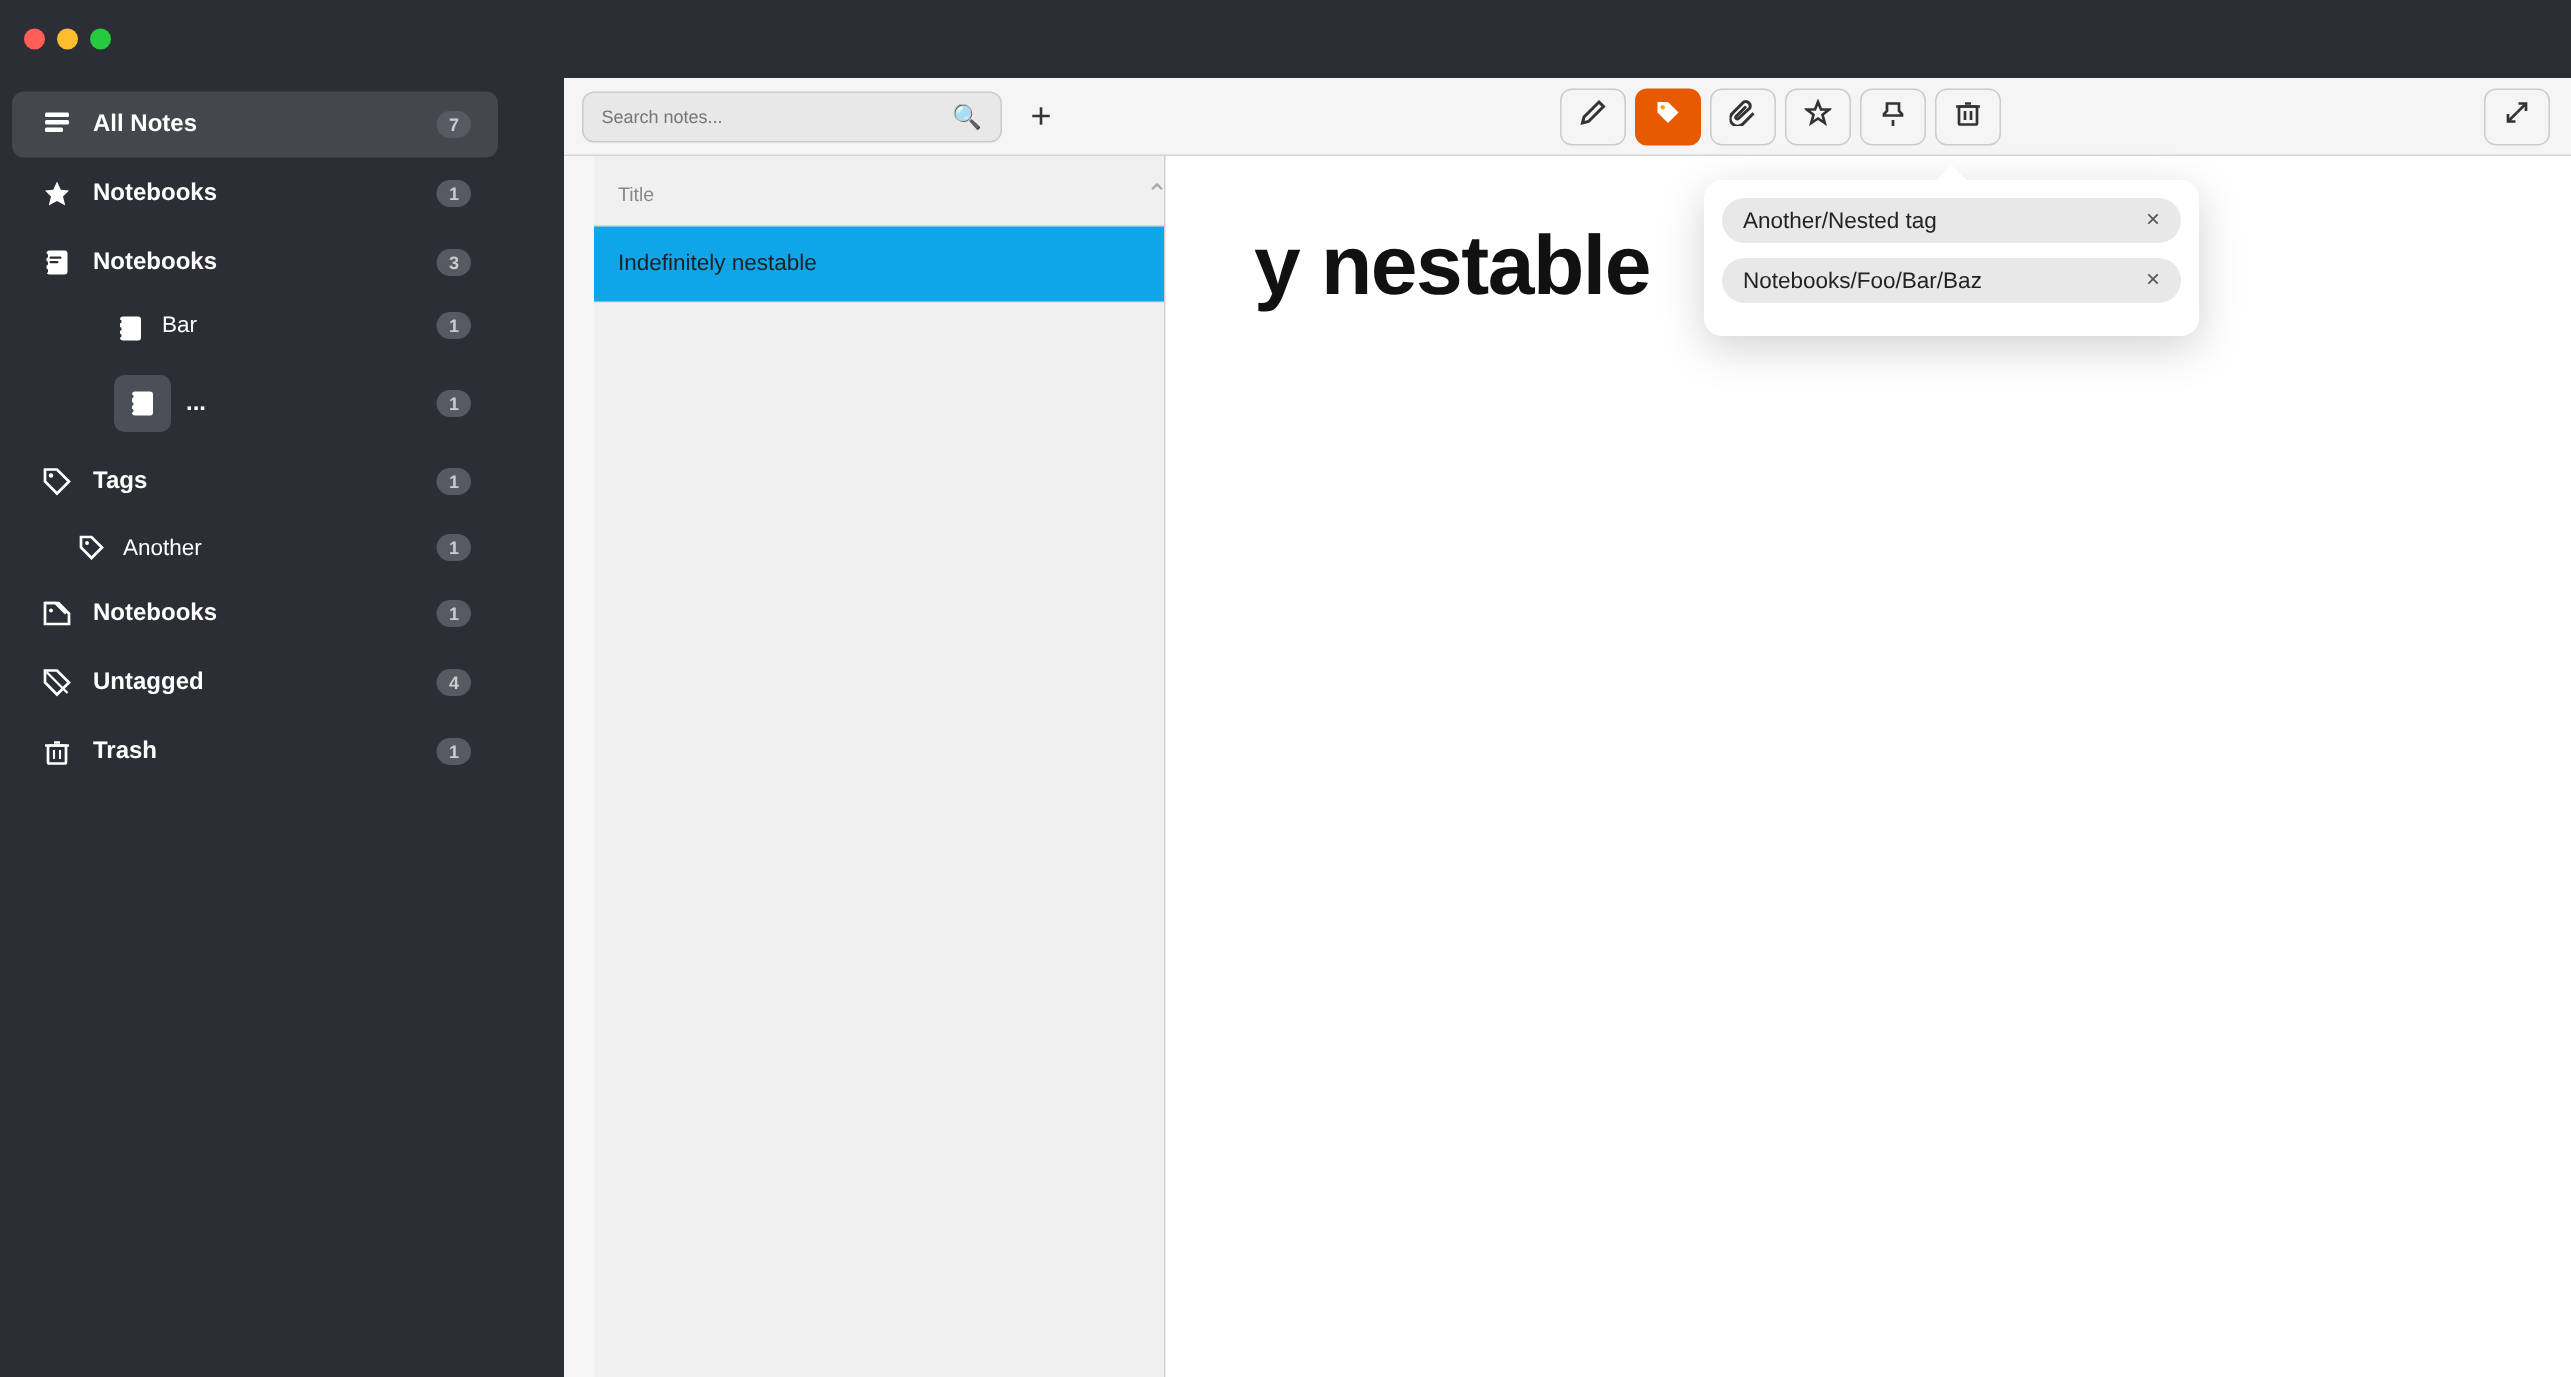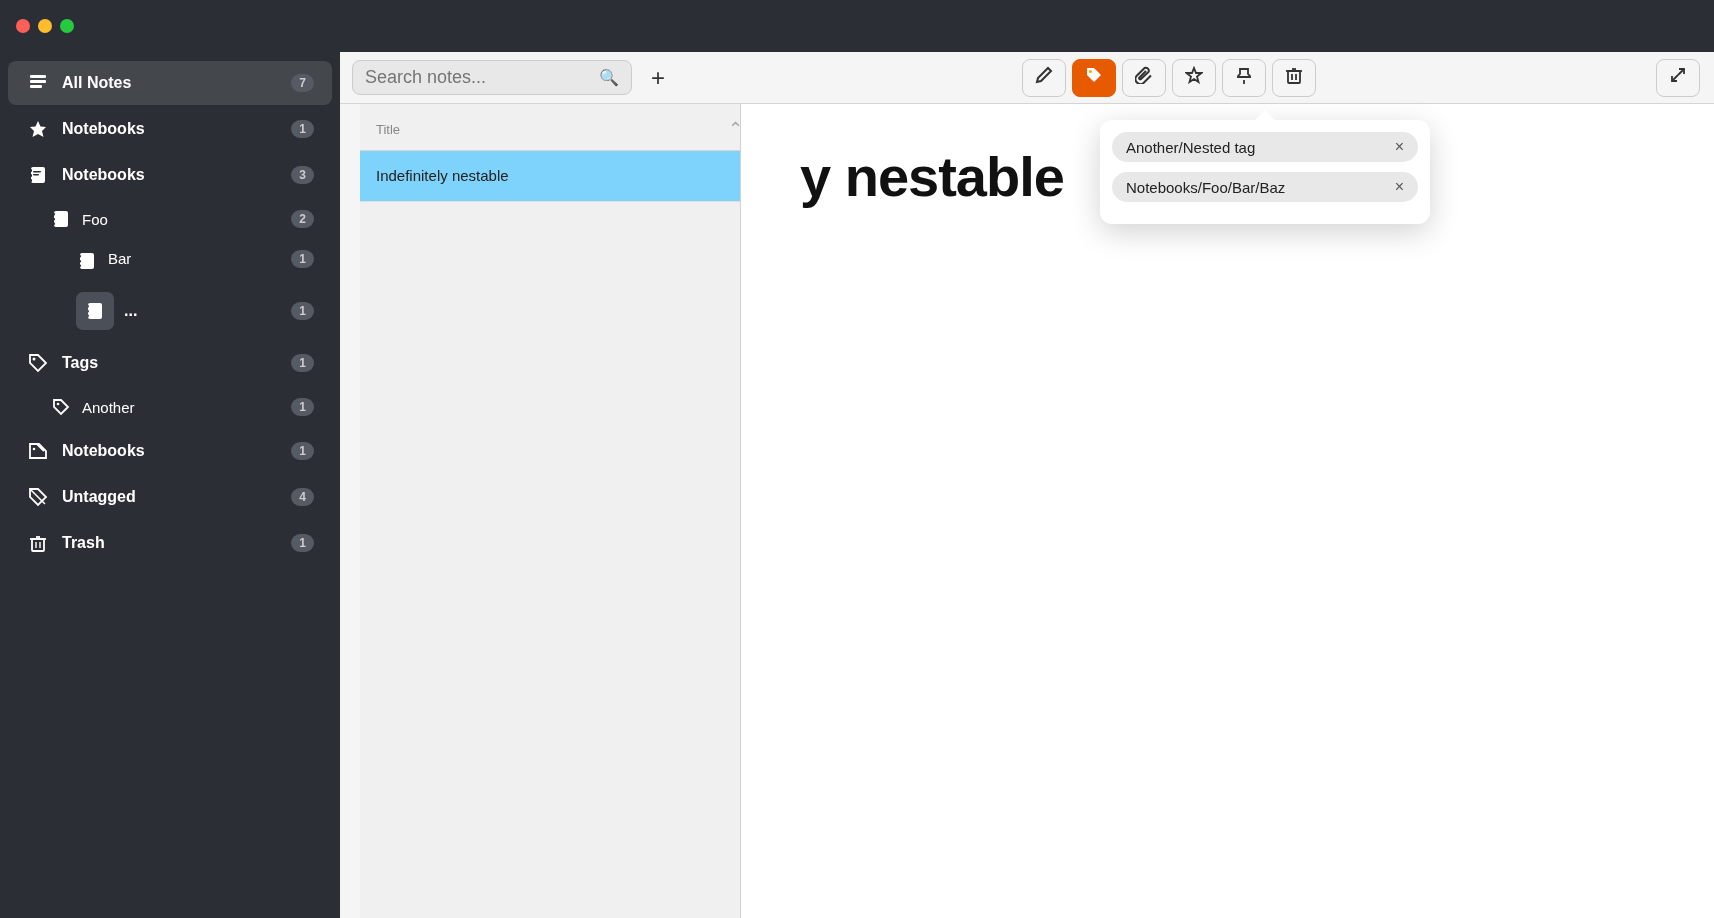--- a/index.html
+++ b/index.html
@@ -33,20 +33,21 @@
     }
     .tl-red { background: #ff5f56; }
     .tl-yellow { background: #ffbd2e; }
     .tl-green { background: #27c93f; }
 
     
     .main-layout {
       display: flex;
       flex: 1;
       overflow: hidden;
+      gap: 36px;
     }
 
     
     .sidebar {
       width: 340px;
       background: #2b2f35;
       flex-shrink: 0;
       display: flex;
       flex-direction: column;
       padding-top: 8px;
@@ -184,41 +185,41 @@
       color: #888;
       font-weight: 500;
     }
     .note-item {
       padding: 16px 16px;
       border-bottom: 1px solid #e0e0e0;
       cursor: pointer;
       background: #e8e8e8;
     }
     .note-item.selected {
-      background: #7dd3fc;
+      background: #0ea5e9;
     }
     .note-item-title {
       font-size: 15px;
       font-weight: 500;
       color: #222;
     }
 
     .search-bar {
       display: flex;
       align-items: center;
       background: #e8e8e8;
       border-radius: 8px;
       padding: 6px 12px;
       width: 280px;
       border: 1px solid #ccc;
     }
     .search-bar input {
       border: none;
       background: transparent;
-      font-size: 18px;
+      font-size: 12px;
       color: #555;
       outline: none;
       flex: 1;
     }
 
     .toolbar-full {
       height: 52px;
       background: #f5f5f5;
       border-bottom: 1px solid #d5d5d5;
       display: flex;
@@ -388,32 +389,20 @@
           <rect x="1" y="9" width="3" height="3" rx="1" fill="#2b2f35"></rect>
           <rect x="1" y="14" width="3" height="3" rx="1" fill="#2b2f35"></rect>
           <rect x="5" y="6" width="8" height="1.5" rx="0.75" fill="#2b2f35"></rect>
           <rect x="5" y="9" width="6" height="1.5" rx="0.75" fill="#2b2f35"></rect>
         </svg>
       </span>
       <span class="label">Notebooks</span>
       <span class="badge">3</span>
     </div>
 
-    <div class="sidebar-subitem">
-      <span class="icon">
-        <svg width="20" height="20" viewBox="0 0 20 20" fill="white">
-          <rect x="3" y="2" width="14" height="16" rx="2"></rect>
-          <rect x="1" y="4" width="3" height="2.5" rx="1" fill="#2b2f35"></rect>
-          <rect x="1" y="9" width="3" height="2.5" rx="1" fill="#2b2f35"></rect>
-          <rect x="1" y="13.5" width="3" height="2.5" rx="1" fill="#2b2f35"></rect>
-        </svg>
-      </span>
-      <span class="label">Foo</span>
-      <span class="badge">2</span>
-    </div>
 
     <div class="sidebar-subsubitem">
       <span class="icon">
         <svg width="20" height="20" viewBox="0 0 20 20" fill="white">
           <rect x="3" y="2" width="14" height="16" rx="2"></rect>
           <rect x="1" y="4" width="3" height="2.5" rx="1" fill="#2b2f35"></rect>
           <rect x="1" y="9" width="3" height="2.5" rx="1" fill="#2b2f35"></rect>
           <rect x="1" y="13.5" width="3" height="2.5" rx="1" fill="#2b2f35"></rect>
         </svg>
       </span>

